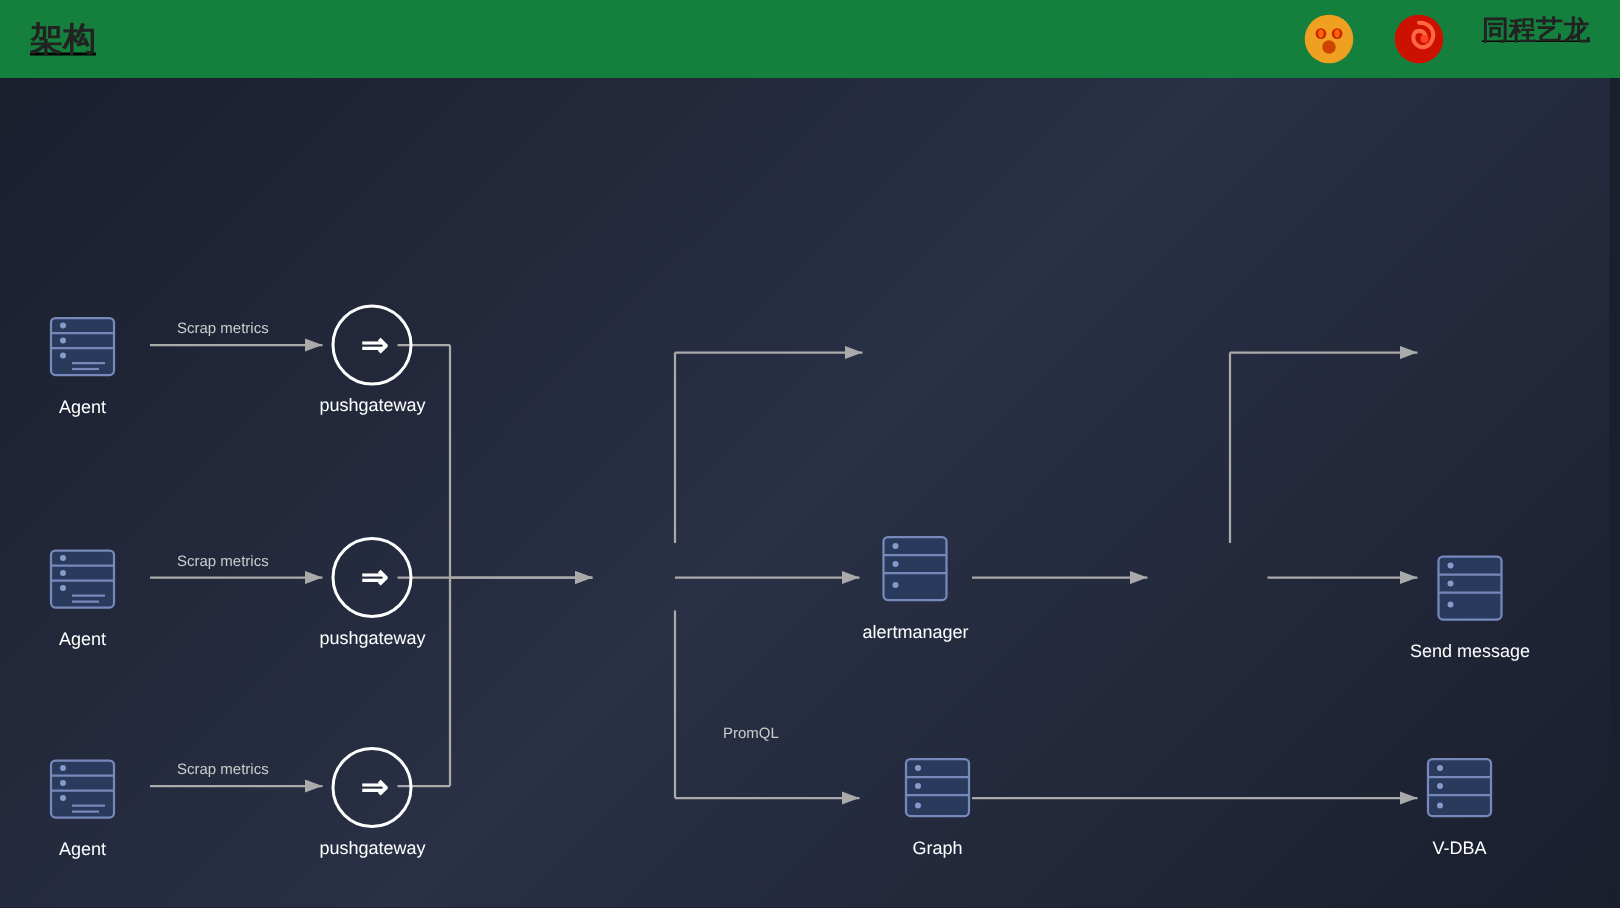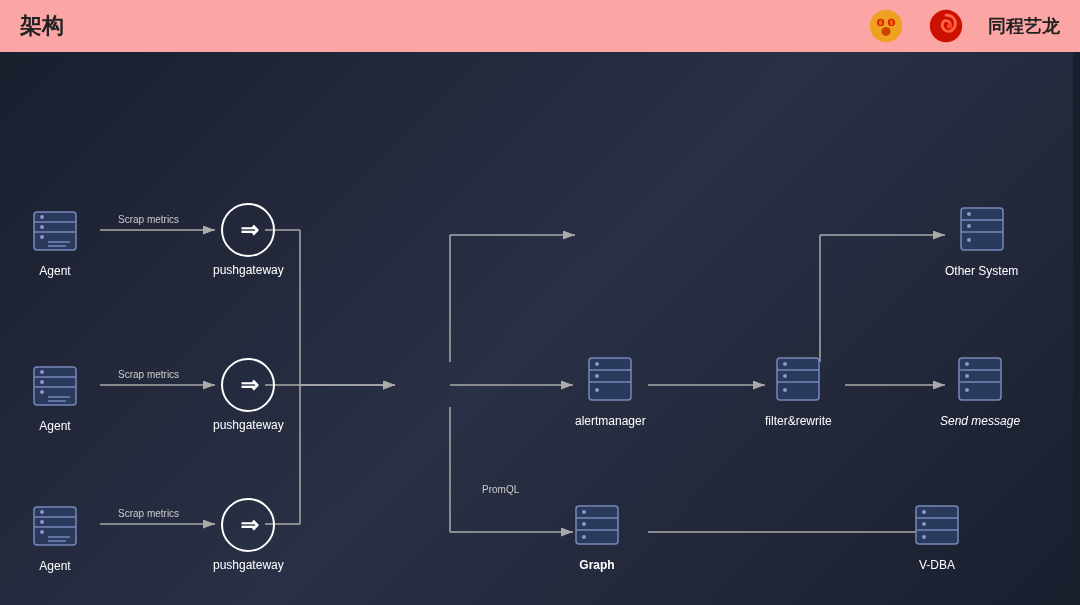--- a/index.html
+++ b/index.html
@@ -7,35 +7,35 @@
       width: 1080px;
       height: 605px;
       background: #1a1f2e;
       font-family: 'Microsoft YaHei', 'PingFang SC', sans-serif;
       overflow: hidden;
       position: relative;
     }
 
     
     .header {
-      background: #fca5a5;
+      background: #15803d;
       height: 52px;
       display: flex;
       align-items: center;
       justify-content: space-between;
       padding: 0 20px;
+      text-decoration: underline;
     }
     .header-title {
       font-size: 22px;
       font-weight: bold;
       color: #222;
     }
     .header-logo {
       display: flex;
-      align-items: center;
       gap: 24px;
     }
     .logo-icon1 {
       width: 36px;
       height: 36px;
     }
     .logo-icon2 {
       width: 36px;
       height: 36px;
     }
@@ -250,69 +250,47 @@
       <rect x="4" y="8" width="42" height="42" rx="3" fill="#2a3a5c" stroke="#7788bb" stroke-width="1.5"></rect>
       <line x1="4" y1="20" x2="46" y2="20" stroke="#7788bb" stroke-width="1.5"></line>
       <line x1="4" y1="32" x2="46" y2="32" stroke="#7788bb" stroke-width="1.5"></line>
       <circle cx="12" cy="14" r="2" fill="#8899cc"></circle>
       <circle cx="12" cy="26" r="2" fill="#8899cc"></circle>
       <circle cx="12" cy="40" r="2" fill="#8899cc"></circle>
     </svg>
     <span class="node-label">alertmanager</span>
   </div>
 
-  <div class="node" style="left: 572px; top: 448px; font-weight: bold;">
+  <div class="node" style="left: 600px; top: 448px;">
     <svg width="50" height="52" viewBox="0 0 50 52">
       <rect x="4" y="6" width="42" height="38" rx="3" fill="#2a3a5c" stroke="#7788bb" stroke-width="1.5"></rect>
       <line x1="4" y1="18" x2="46" y2="18" stroke="#7788bb" stroke-width="1.5"></line>
       <line x1="4" y1="30" x2="46" y2="30" stroke="#7788bb" stroke-width="1.5"></line>
       <circle cx="12" cy="12" r="2" fill="#8899cc"></circle>
       <circle cx="12" cy="24" r="2" fill="#8899cc"></circle>
       <circle cx="12" cy="37" r="2" fill="#8899cc"></circle>
     </svg>
     <span class="node-label">Graph</span>
   </div>
 
-  <div class="node" style="left: 765px; top: 298px;">
+
+
+  <div class="node" style="left: 940px; top: 311px;">
     <svg width="50" height="58" viewBox="0 0 50 58">
       <rect x="4" y="8" width="42" height="42" rx="3" fill="#2a3a5c" stroke="#7788bb" stroke-width="1.5"></rect>
       <line x1="4" y1="20" x2="46" y2="20" stroke="#7788bb" stroke-width="1.5"></line>
       <line x1="4" y1="32" x2="46" y2="32" stroke="#7788bb" stroke-width="1.5"></line>
       <circle cx="12" cy="14" r="2" fill="#8899cc"></circle>
       <circle cx="12" cy="26" r="2" fill="#8899cc"></circle>
       <circle cx="12" cy="40" r="2" fill="#8899cc"></circle>
     </svg>
-    <span class="node-label">filter&amp;rewrite</span>
-  </div>
-
-  <div class="node" style="left: 945px; top: 148px;">
-    <svg width="50" height="58" viewBox="0 0 50 58">
-      <rect x="4" y="8" width="42" height="42" rx="3" fill="#2a3a5c" stroke="#7788bb" stroke-width="1.5"></rect>
-      <line x1="4" y1="20" x2="46" y2="20" stroke="#7788bb" stroke-width="1.5"></line>
-      <line x1="4" y1="32" x2="46" y2="32" stroke="#7788bb" stroke-width="1.5"></line>
-      <circle cx="12" cy="14" r="2" fill="#8899cc"></circle>
-      <circle cx="12" cy="26" r="2" fill="#8899cc"></circle>
-      <circle cx="12" cy="40" r="2" fill="#8899cc"></circle>
-    </svg>
-    <span class="node-label">Other System</span>
-  </div>
-
-  <div class="node" style="left: 940px; top: 298px; font-style: italic;">
-    <svg width="50" height="58" viewBox="0 0 50 58">
-      <rect x="4" y="8" width="42" height="42" rx="3" fill="#2a3a5c" stroke="#7788bb" stroke-width="1.5"></rect>
-      <line x1="4" y1="20" x2="46" y2="20" stroke="#7788bb" stroke-width="1.5"></line>
-      <line x1="4" y1="32" x2="46" y2="32" stroke="#7788bb" stroke-width="1.5"></line>
-      <circle cx="12" cy="14" r="2" fill="#8899cc"></circle>
-      <circle cx="12" cy="26" r="2" fill="#8899cc"></circle>
-      <circle cx="12" cy="40" r="2" fill="#8899cc"></circle>
-    </svg>
     <span class="node-label">Send message</span>
   </div>
 
-  <div class="node" style="left: 912px; top: 448px;">
+  <div class="node" style="left: 948px; top: 448px;">
     <svg width="50" height="52" viewBox="0 0 50 52">
       <rect x="4" y="6" width="42" height="38" rx="3" fill="#2a3a5c" stroke="#7788bb" stroke-width="1.5"></rect>
       <line x1="4" y1="18" x2="46" y2="18" stroke="#7788bb" stroke-width="1.5"></line>
       <line x1="4" y1="30" x2="46" y2="30" stroke="#7788bb" stroke-width="1.5"></line>
       <circle cx="12" cy="12" r="2" fill="#8899cc"></circle>
       <circle cx="12" cy="24" r="2" fill="#8899cc"></circle>
       <circle cx="12" cy="37" r="2" fill="#8899cc"></circle>
     </svg>
     <span class="node-label">V-DBA</span>
   </div>

